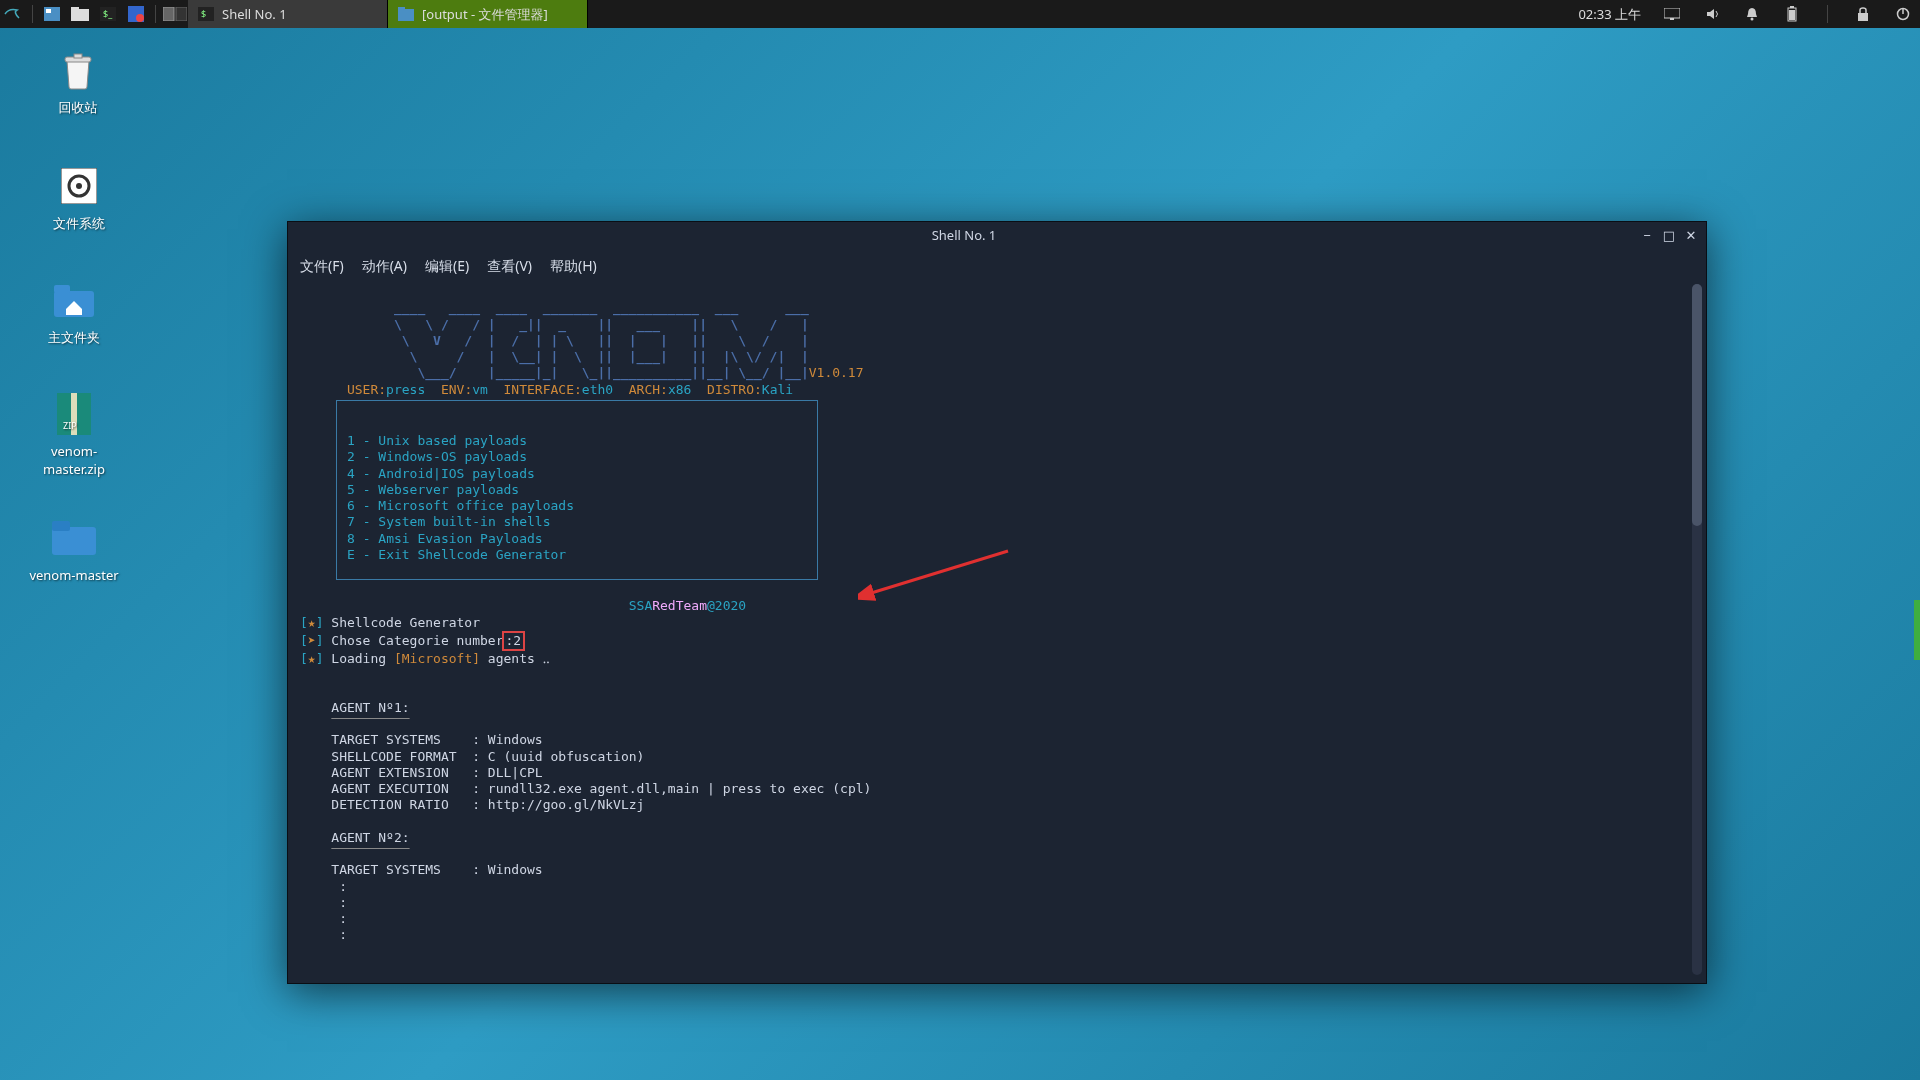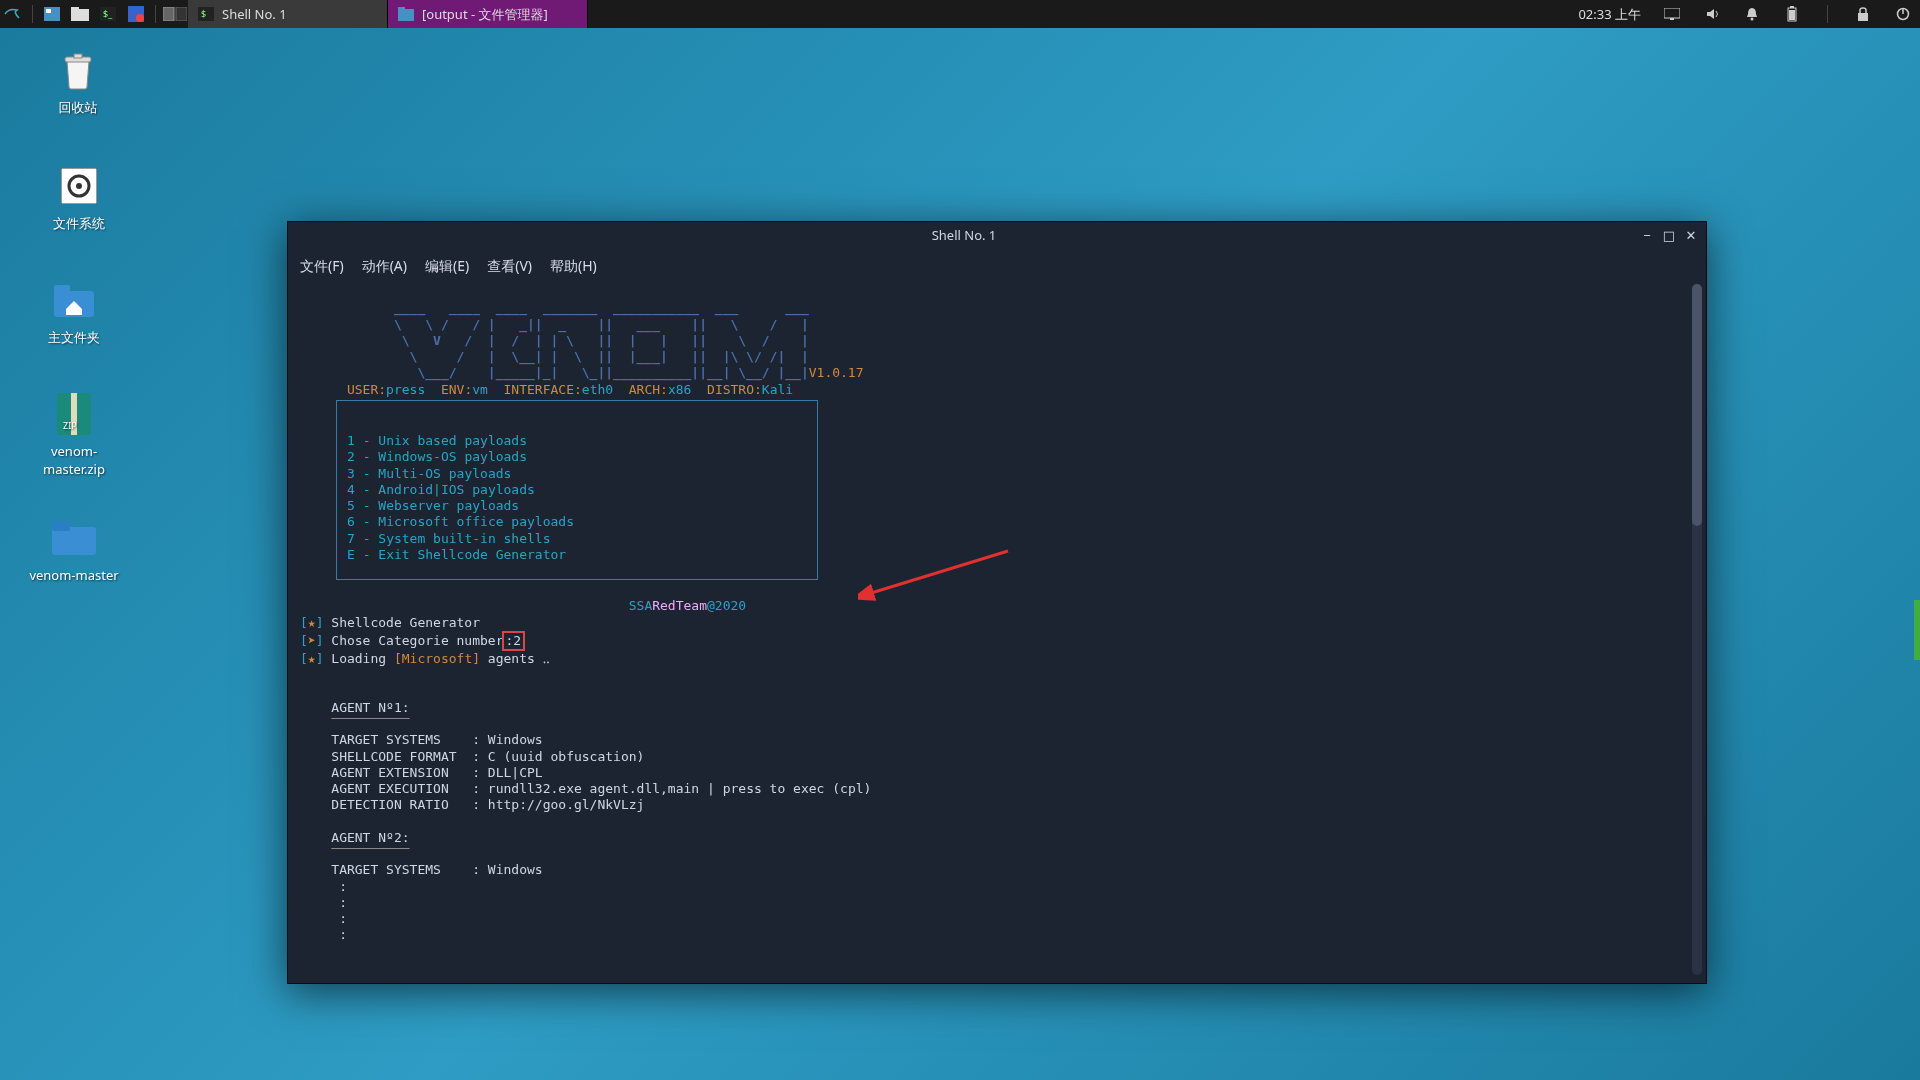--- a/index.html
+++ b/index.html
@@ -24,21 +24,21 @@
 .panel-icon {
   width: 26px; height: 22px;
   display: flex; align-items: center; justify-content: center;
   cursor: pointer;
 }
 .panel-sep { width: 1px; height: 18px; background: #444; margin: 0 4px; }
 .task {
   display: flex; align-items: center; gap: 8px;
   padding: 0 10px; height: 28px;
   min-width: 200px;
-  background: #701a75;
+  background: #4d7c0f;
   border-right: 1px solid #000;
   cursor: pointer;
 }
 .task.active { background: #3a3a3a; }
 .task-icon { width: 16px; height: 16px; display:flex; align-items:center; justify-content:center;}
 .panel-right { margin-left: auto; display: flex; align-items: center; gap: 22px; padding-right: 8px; }
 .tray-icon { width: 18px; height: 18px; display:flex; align-items:center; justify-content:center; color:#ccc; cursor:pointer;}
 
 .desktop { position: absolute; top: 28px; left: 0; right: 0; bottom: 0; }
 .d-icon {
@@ -299,21 +299,21 @@
       <span>帮助(H)</span>
     </div>
     <div class="term-body">
 <span class="ascii">            ____   ____  ____  _______  ___________  ___      ___
             \   \ /   / |   _||  _    ||   ___    ||   \    /   |
              \   V   /  |  /  | | \   ||  |   |   ||    \  /    |
               \     /   |  \__| |  \  ||  |___|   ||  |\ \/ /|  |
                \___/    |_____|_|   \_||__________||__| \__/ |__|</span><span class="orange">V1.0.17</span>
       <span class="orange">USER:</span><span class="cyan">press</span>  <span class="orange">ENV:</span><span class="cyan">vm</span>  <span class="orange">INTERFACE:</span><span class="cyan">eth0</span>  <span class="orange">ARCH:</span><span class="cyan">x86</span>  <span class="orange">DISTRO:</span><span class="cyan">Kali</span>
 <div class="box">
-<div>1 - Unix based payloads</div><div>2 - Windows-OS payloads</div><div>3 - Multi-OS payloads</div><div>4 - Android|IOS payloads</div><div>5 - Webserver payloads</div><div>6 - Microsoft office payloads</div><div>7 - System built-in shells</div><div></div><div>E - Exit Shellcode Generator</div></div>
+<div>1 - Unix based payloads</div><div>2 - Windows-OS payloads</div><div>4 - Android|IOS payloads</div><div>5 - Webserver payloads</div><div>6 - Microsoft office payloads</div><div>7 - System built-in shells</div><div>8 - Amsi Evasion Payloads</div><div></div><div>E - Exit Shellcode Generator</div></div>
                                           <span class="cyan">SSA</span><span class="red">RedTeam</span><span class="cyan">@2020</span>
 <span class="cyan">[</span><span class="orange">★</span><span class="cyan">]</span> <span>Shellcode Generator</span>
 <span class="cyan">[</span><span class="orange">➤</span><span class="cyan">]</span> <span>Chose Categorie number</span><span class="highlight-box">:2</span>
 <span class="cyan">[</span><span class="orange">★</span><span class="cyan">]</span> <span>Loading </span><span class="orange">[Microsoft]</span><span> agents ‥</span>
 
 
     <span class="underline">AGENT Nº1:</span>
 
     <span>TARGET SYSTEMS   </span> : <span>Windows</span>
     <span>SHELLCODE FORMAT </span> : <span>C (uuid obfuscation)</span>

